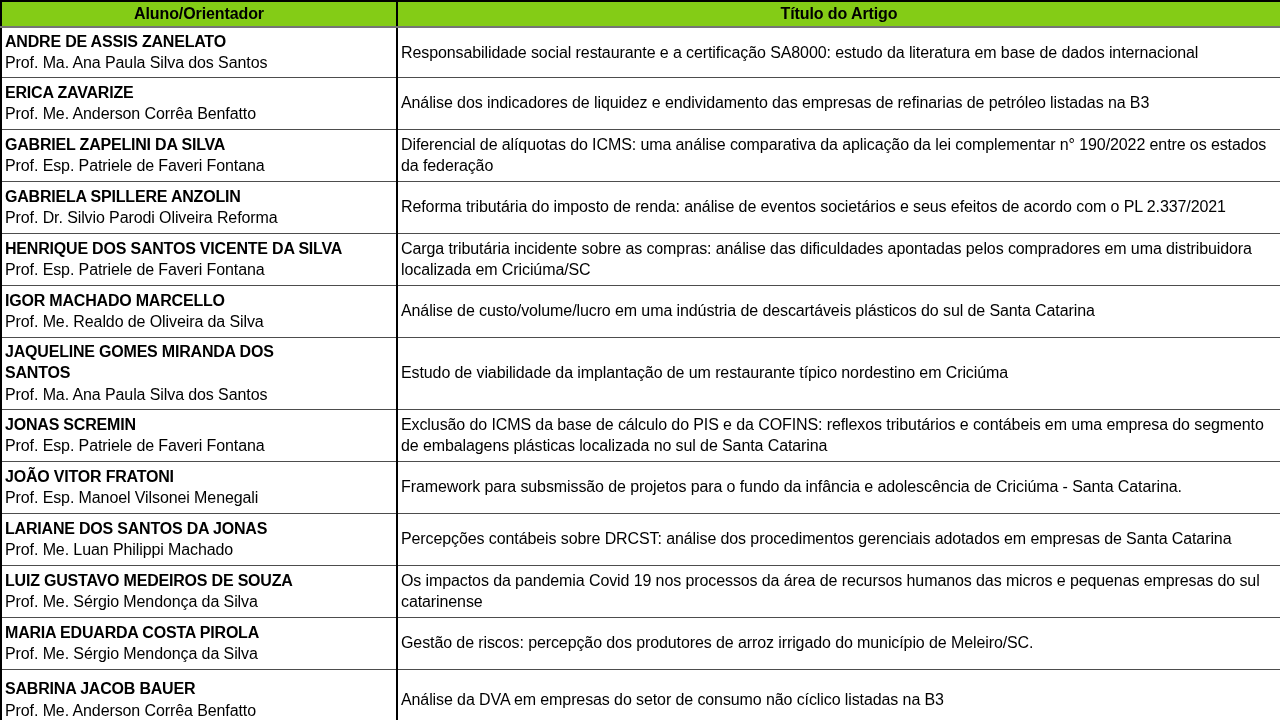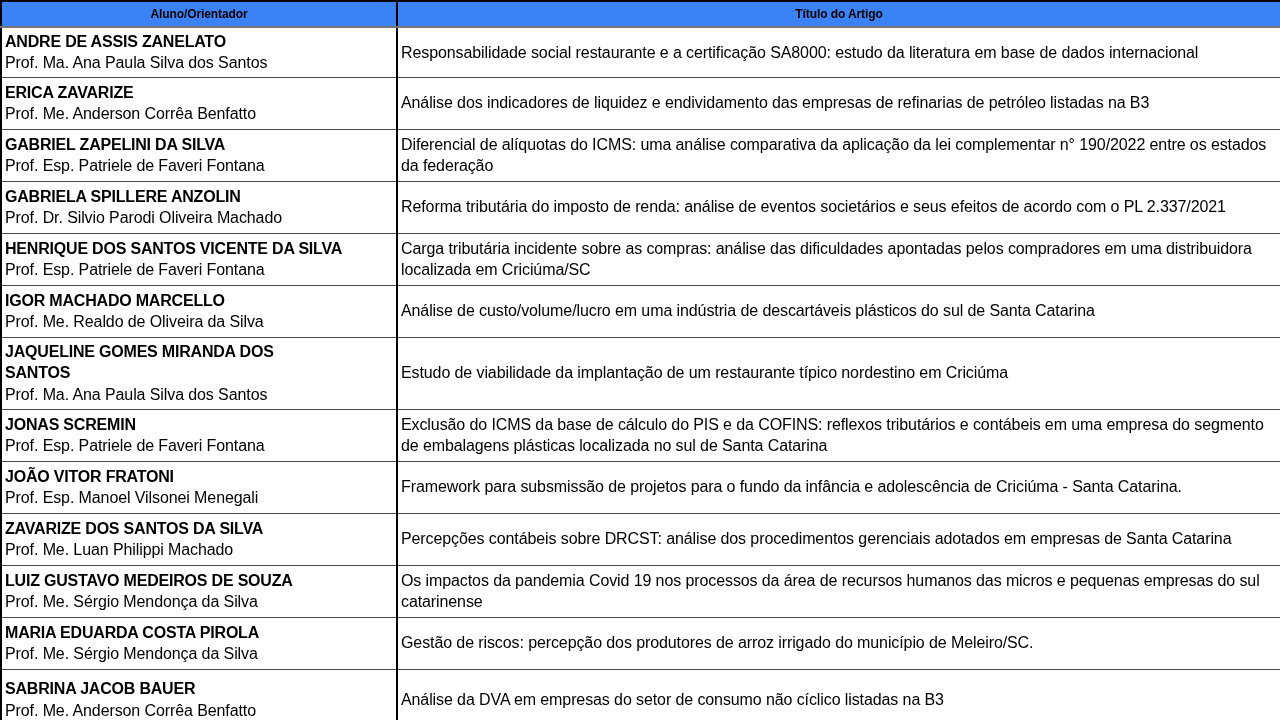--- a/index.html
+++ b/index.html
@@ -17,22 +17,22 @@
     border: 2px solid #000000;
   }
   col.c-student { width: 396px; }
   col.c-title   { width: 884px; }
   th, td {
     vertical-align: middle;
     overflow: hidden;
   }
   th {
     height: 26px;
-    background: #3b82f6;
-    font-size: 12px;
+    background: #84cc16;
+    font-size: 16px;
     font-weight: bold;
     text-align: center;
     letter-spacing: -0.1px;
     border-bottom: 2px solid #757575;
   }
   th:first-child, td:first-child {
     border-right: 2px solid #000000;
   }
   tbody td {
     border-top: 1.5px solid #4d4d4d;
@@ -93,21 +93,21 @@
       <div class="advisor">Prof. Esp. Patriele de Faveri Fontana</div>
     </td>
     <td class="title-cell">
       <span>Diferencial de alíquotas do ICMS: uma análise comparativa da aplicação da lei complementar n° 190/2022 entre os estados da federação</span>
     </td>
   </tr>
 
   <tr>
     <td class="student-cell">
       <div class="student">GABRIELA SPILLERE ANZOLIN</div>
-      <div class="advisor">Prof. Dr. Silvio Parodi Oliveira Machado</div>
+      <div class="advisor">Prof. Dr. Silvio Parodi Oliveira Reforma</div>
     </td>
     <td class="title-cell">
       <span>Reforma tributária do imposto de renda: análise de eventos societários e seus efeitos de acordo com o PL 2.337/2021</span>
     </td>
   </tr>
 
   <tr>
     <td class="student-cell">
       <div class="student">HENRIQUE DOS SANTOS VICENTE DA SILVA</div>
       <div class="advisor">Prof. Esp. Patriele de Faveri Fontana</div>
@@ -153,21 +153,21 @@
       <div class="student">JOÃO VITOR FRATONI</div>
       <div class="advisor">Prof. Esp. Manoel Vilsonei Menegali</div>
     </td>
     <td class="title-cell">
       <span>Framework para subsmissão de projetos para o fundo da infância e adolescência de Criciúma - Santa Catarina.</span>
     </td>
   </tr>
 
   <tr>
     <td class="student-cell">
-      <div class="student">ZAVARIZE DOS SANTOS DA SILVA</div>
+      <div class="student">LARIANE DOS SANTOS DA JONAS</div>
       <div class="advisor">Prof. Me. Luan Philippi Machado</div>
     </td>
     <td class="title-cell">
       <span>Percepções contábeis sobre DRCST: análise dos procedimentos gerenciais adotados em empresas de Santa Catarina</span>
     </td>
   </tr>
 
   <tr>
     <td class="student-cell">
       <div class="student">LUIZ GUSTAVO MEDEIROS DE SOUZA</div>

